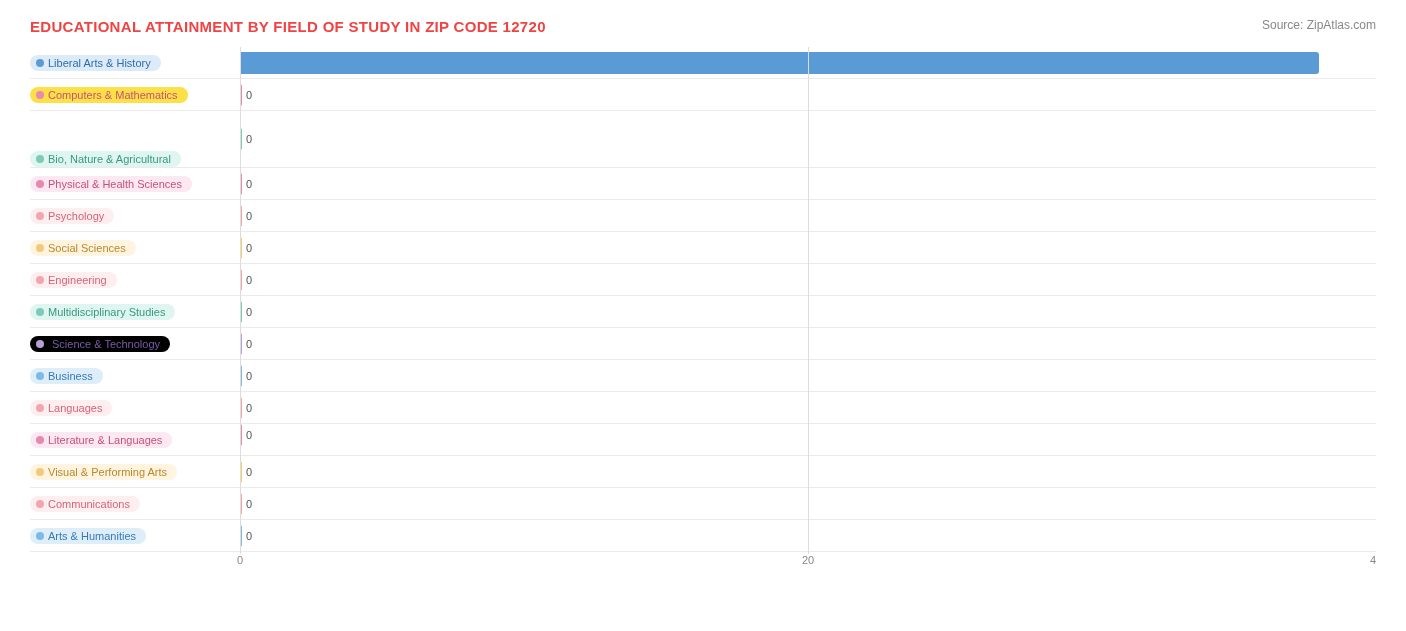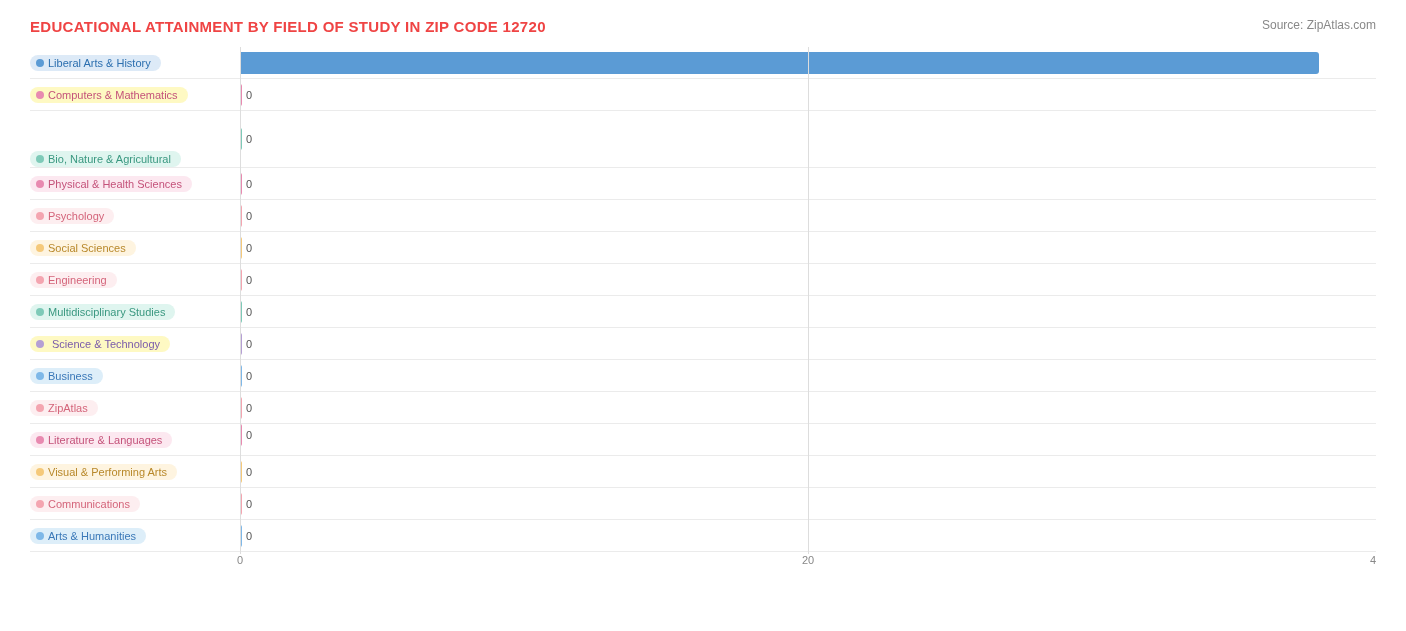--- a/index.html
+++ b/index.html
@@ -62,21 +62,21 @@
     }
 
     
     
     .color-1 { background: #5b9bd5; }
     .dot-1 { background: #5b9bd5; }
     .pill-1 { background: #ddeaf7; color: #2c6faf; }
     
     .color-2 { background: #e88ab0; }
     .dot-2 { background: #e88ab0; }
-    .pill-2 { background: #fef9c3; color: #c4527a; }
+    .pill-2 { background: #fde047; color: #c4527a; }
     
     .color-3 { background: #7ecab8; }
     .dot-3 { background: #7ecab8; }
     .pill-3 { background: #dff5ef; color: #3a9880; margin-top: 40px; }
     
     .color-4 { background: #e88ab0; }
     .dot-4 { background: #e88ab0; }
     .pill-4 { background: #fce8f0; color: #c4527a; }
     
     .color-5 { background: #f4a5b0; }
@@ -90,21 +90,21 @@
     .color-7 { background: #f4a5b0; }
     .dot-7 { background: #f4a5b0; }
     .pill-7 { background: #fdeef0; color: #d4647a; }
     
     .color-8 { background: #7ecab8; }
     .dot-8 { background: #7ecab8; }
     .pill-8 { background: #dff5ef; color: #3a9880; }
     
     .color-9 { background: #b59fd4; }
     .dot-9 { background: #b59fd4; }
-    .pill-9 { background: #fef9c3; color: #7a5aaa; gap: 8px; }
+    .pill-9 { background: #000000; color: #7a5aaa; gap: 8px; }
     
     .color-10 { background: #7eb8e8; }
     .dot-10 { background: #7eb8e8; }
     .pill-10 { background: #ddeef9; color: #3a78b8; }
     
     .color-11 { background: #f4a5b0; }
     .dot-11 { background: #f4a5b0; }
     .pill-11 { background: #fdeef0; color: #d4647a; }
     
     .color-12 { background: #e88ab0; }
@@ -257,21 +257,21 @@
             </div>
             <div style="flex: 1 1 0%; height: 22px; position: relative; display: flex; align-items: center;">
               <div class="bar-fill color-10" style="width: 2px; height: 100%; border-radius: 0px 3px 3px 0px;"></div>
               <span style="position: absolute; font-size: 11px; color: rgb(85, 85, 85); font-weight: 500; white-space: nowrap; left: 6px;">0</span>
             </div>
           </div>
           <div style="display: flex; align-items: center; flex: 1 1 0%; border-bottom: 1px solid rgb(235, 235, 235); position: relative; min-height: 32px;">
             <div style="width: 210px; min-width: 210px; display: flex; align-items: center; padding-right: 6px;">
               <span class="label-pill pill-11">
                 <span class="pill-dot dot-11"></span>
-                <span>ZipAtlas</span>
+                <span>Languages</span>
               </span>
             </div>
             <div style="flex: 1 1 0%; height: 22px; position: relative; display: flex; align-items: center;">
               <div class="bar-fill color-11" style="width: 2px; height: 100%; border-radius: 0px 3px 3px 0px;"></div>
               <span style="position: absolute; font-size: 11px; color: rgb(85, 85, 85); font-weight: 500; white-space: nowrap; left: 6px;">0</span>
             </div>
           </div>
           <div style="display: flex; flex: 1 1 0%; border-bottom: 1px solid rgb(235, 235, 235); position: relative; min-height: 32px;">
             <div style="width: 210px; min-width: 210px; display: flex; align-items: center; padding-right: 6px;">
               <span class="label-pill pill-12">

